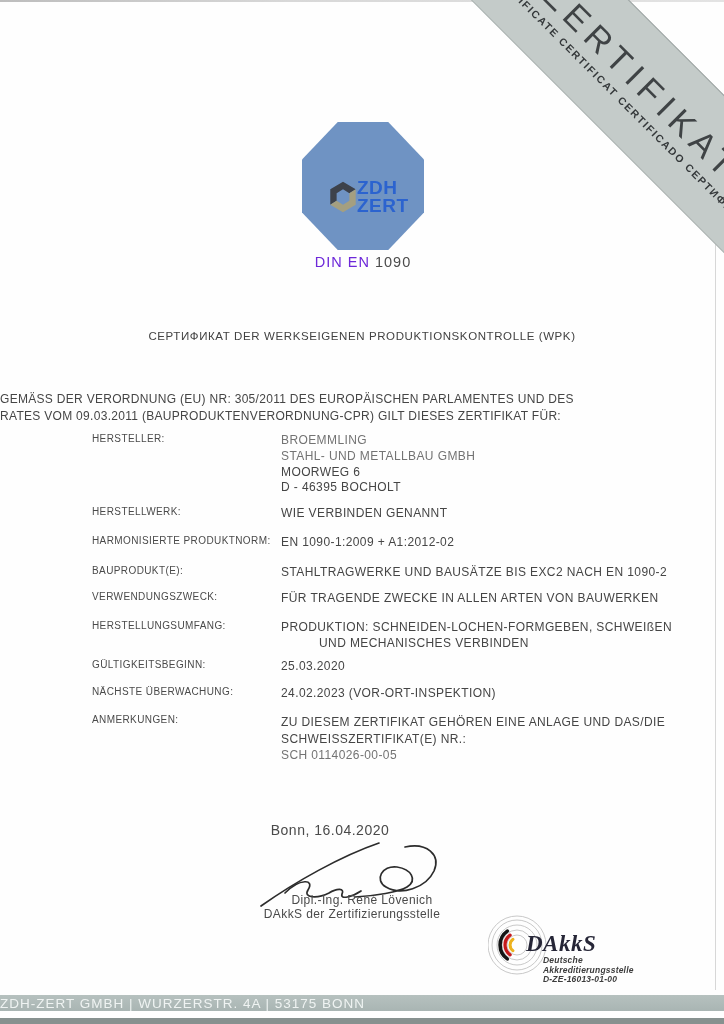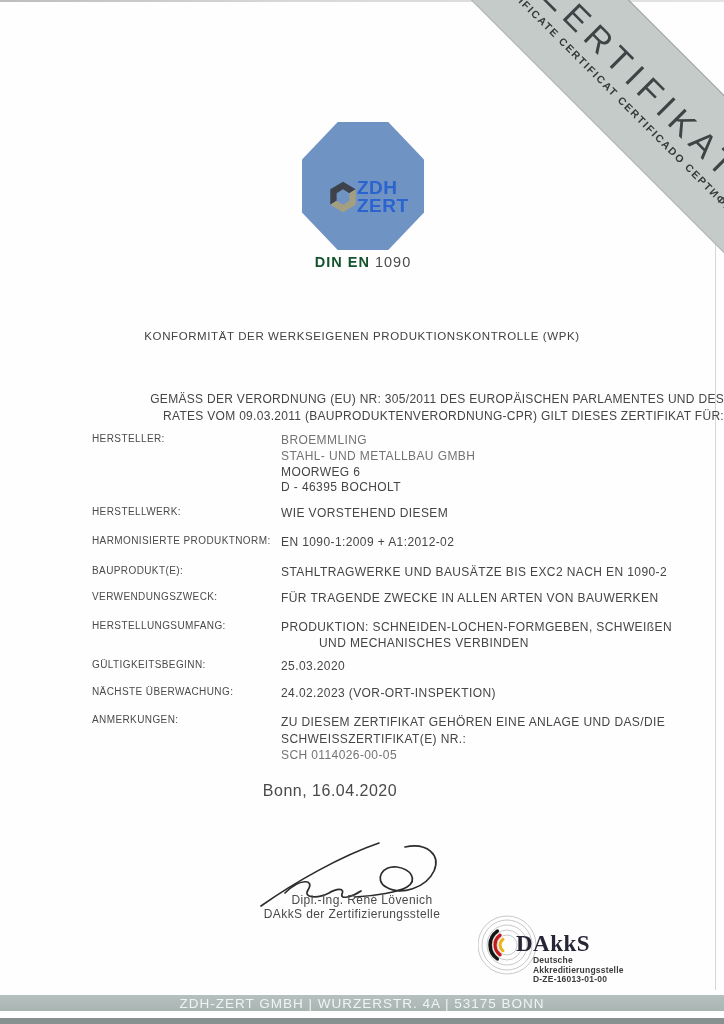--- a/index.html
+++ b/index.html
@@ -39,61 +39,61 @@
   .octagon {
     position: absolute; left: 302px; top: 122px; width: 122px; height: 128px;
     background: #6f93c3;
     clip-path: polygon(29.3% 0, 70.7% 0, 100% 29.3%, 100% 70.7%, 70.7% 100%, 29.3% 100%, 0 70.7%, 0 29.3%);
   }
   .logo-row { position: absolute; left: 27px; top: 57px; display: flex; align-items: center; }
   .logo-text { font-weight: 700; font-size: 19px; line-height: 17.5px;
     color: #2b63cf; letter-spacing: .5px; }
   .din-line { position: absolute; left: 302px; top: 254px; width: 122px; text-align: center;
     font-size: 14.5px; letter-spacing: 1px; color: #3d3d3d; white-space: nowrap; }
-  .din-bold { font-weight: 700; color: #14532d; }
+  .din-bold { font-weight: 400; color: #6d28d9; }
   .din-num { font-weight: 400; color: #4c4c4c; }
 
   
   .title { position: absolute; top: 330px; left: 0; width: 724px; text-align: center;
     font-size: 11.5px; letter-spacing: .6px; color: #424242; }
   .cert-number { position: absolute; top: 349px; left: 0; width: 724px; text-align: center;
     font-size: 17px; font-weight: 700; letter-spacing: 1.2px; color: #333; }
-  .intro { position: absolute; top: 391px; left: 0; width: 724px; text-align: right;
+  .intro { position: absolute; top: 391px; left: 0; width: 724px; text-align: left;
     font-size: 12px; letter-spacing: .3px; line-height: 16.5px; color: #454545; }
 
   
   .field { position: absolute; left: 92px; width: 580px; display: flex; font-size: 12px; }
   .flabel { width: 189px; flex: 0 0 189px; font-size: 10px; letter-spacing: .4px; color: #4a4a4a; }
   .fvalue { flex: 1; letter-spacing: .4px; color: #454545; line-height: 15.8px; }
   .fvalue .b { font-weight: 400; color: #737373; }
   .fvalue .indent { padding-left: 38px; }
   .anm .fvalue { line-height: 16.5px; }
 
   
-  .place-date { position: absolute; top: 782px; left: 0; width: 660px; text-align: center;
-    font-size: 16px; letter-spacing: .5px; color: #4a4a4a; }
+  .place-date { position: absolute; top: 822px; left: 0; width: 660px; text-align: center;
+    font-size: 14px; letter-spacing: .5px; color: #4a4a4a; }
   .sig-svg { position: absolute; left: 255px; top: 836px; }
   .sig-name { position: absolute; top: 893px; left: 0; width: 724px; text-align: center;
     font-size: 12px; letter-spacing: .4px; color: #4a4a4a; }
   .sig-role { position: absolute; top: 907px; left: 7px; width: 690px; text-align: center;
     font-size: 12px; letter-spacing: .4px; color: #4a4a4a; }
 
   
-  .dakks { position: absolute; left: 478px; top: 914px; width: 200px; height: 75px; }
+  .dakks { position: absolute; left: 488px; top: 914px; width: 200px; height: 75px; font-style: italic; }
   .dakks-arcs { position: absolute; left: 0; top: 0; }
   .dakks-word { position: absolute; left: 38px; top: 17px;
     font-family: "Liberation Serif", serif; font-weight: 700; font-size: 23px;
     color: #262637; letter-spacing: .5px; }
   .dakks-lines { position: absolute; left: 55px; top: 42px; font-size: 8.5px; font-weight: 700;
     line-height: 9.5px; color: #3c3c3c; letter-spacing: .2px; }
 
   
   .footer-bar { position: absolute; left: 0; top: 995px; width: 724px; height: 16px;
     background: linear-gradient(180deg, #b6c1bf, #a9b5b3);
-    display: flex; align-items: center; justify-content: center; }
+    display: flex; align-items: center; }
   .footer-text { font-size: 13.5px; letter-spacing: 1px; color: #eff3f2; }
   .footer-strip { position: absolute; left: 0; top: 1018px; width: 724px; height: 6px;
     background: #87918f; }
 </style>
 </head>
 <body>
 
 <div class="page">
 
   <div class="top-scan-line"></div>
@@ -114,39 +114,39 @@
         <div>ZDH</div>
         <div>ZERT</div>
       </div>
     </div>
   </div>
   <div class="din-line">
     <span class="din-bold">DIN EN</span>
     <span class="din-num">1090</span>
   </div>
 
-  <div class="title">KONFORMITÄT DER WERKSEIGENEN PRODUKTIONSKONTROLLE (WPK)</div>
+  <div class="title">СЕРТИФИКАТ DER WERKSEIGENEN PRODUKTIONSKONTROLLE (WPK)</div>
   <div class="intro">
     <div>GEMÄSS DER VERORDNUNG (EU) NR: 305/2011 DES EUROPÄISCHEN PARLAMENTES UND DES</div>
     <div>RATES VOM 09.03.2011 (BAUPRODUKTENVERORDNUNG-CPR) GILT DIESES ZERTIFIKAT FÜR:</div>
   </div>
 
   <div class="field" style="top:433px">
     <div class="flabel">HERSTELLER:</div>
     <div class="fvalue">
       <div class="b">BROEMMLING</div>
       <div class="b">STAHL- UND METALLBAU GMBH</div>
       <div>MOORWEG 6</div>
       <div>D - 46395 BOCHOLT</div>
     </div>
   </div>
 
   <div class="field" style="top:506px">
     <div class="flabel">HERSTELLWERK:</div>
-    <div class="fvalue">WIE VORSTEHEND DIESEM</div>
+    <div class="fvalue">WIE VERBINDEN GENANNT</div>
   </div>
 
   <div class="field" style="top:535px">
     <div class="flabel">HARMONISIERTE PRODUKTNORM:</div>
     <div class="fvalue">EN 1090-1:2009 + A1:2012-02</div>
   </div>
 
   <div class="field" style="top:565px">
     <div class="flabel">BAUPRODUKT(E):</div>
     <div class="fvalue">STAHLTRAGWERKE UND BAUSÄTZE BIS EXC2 NACH EN 1090-2</div>

